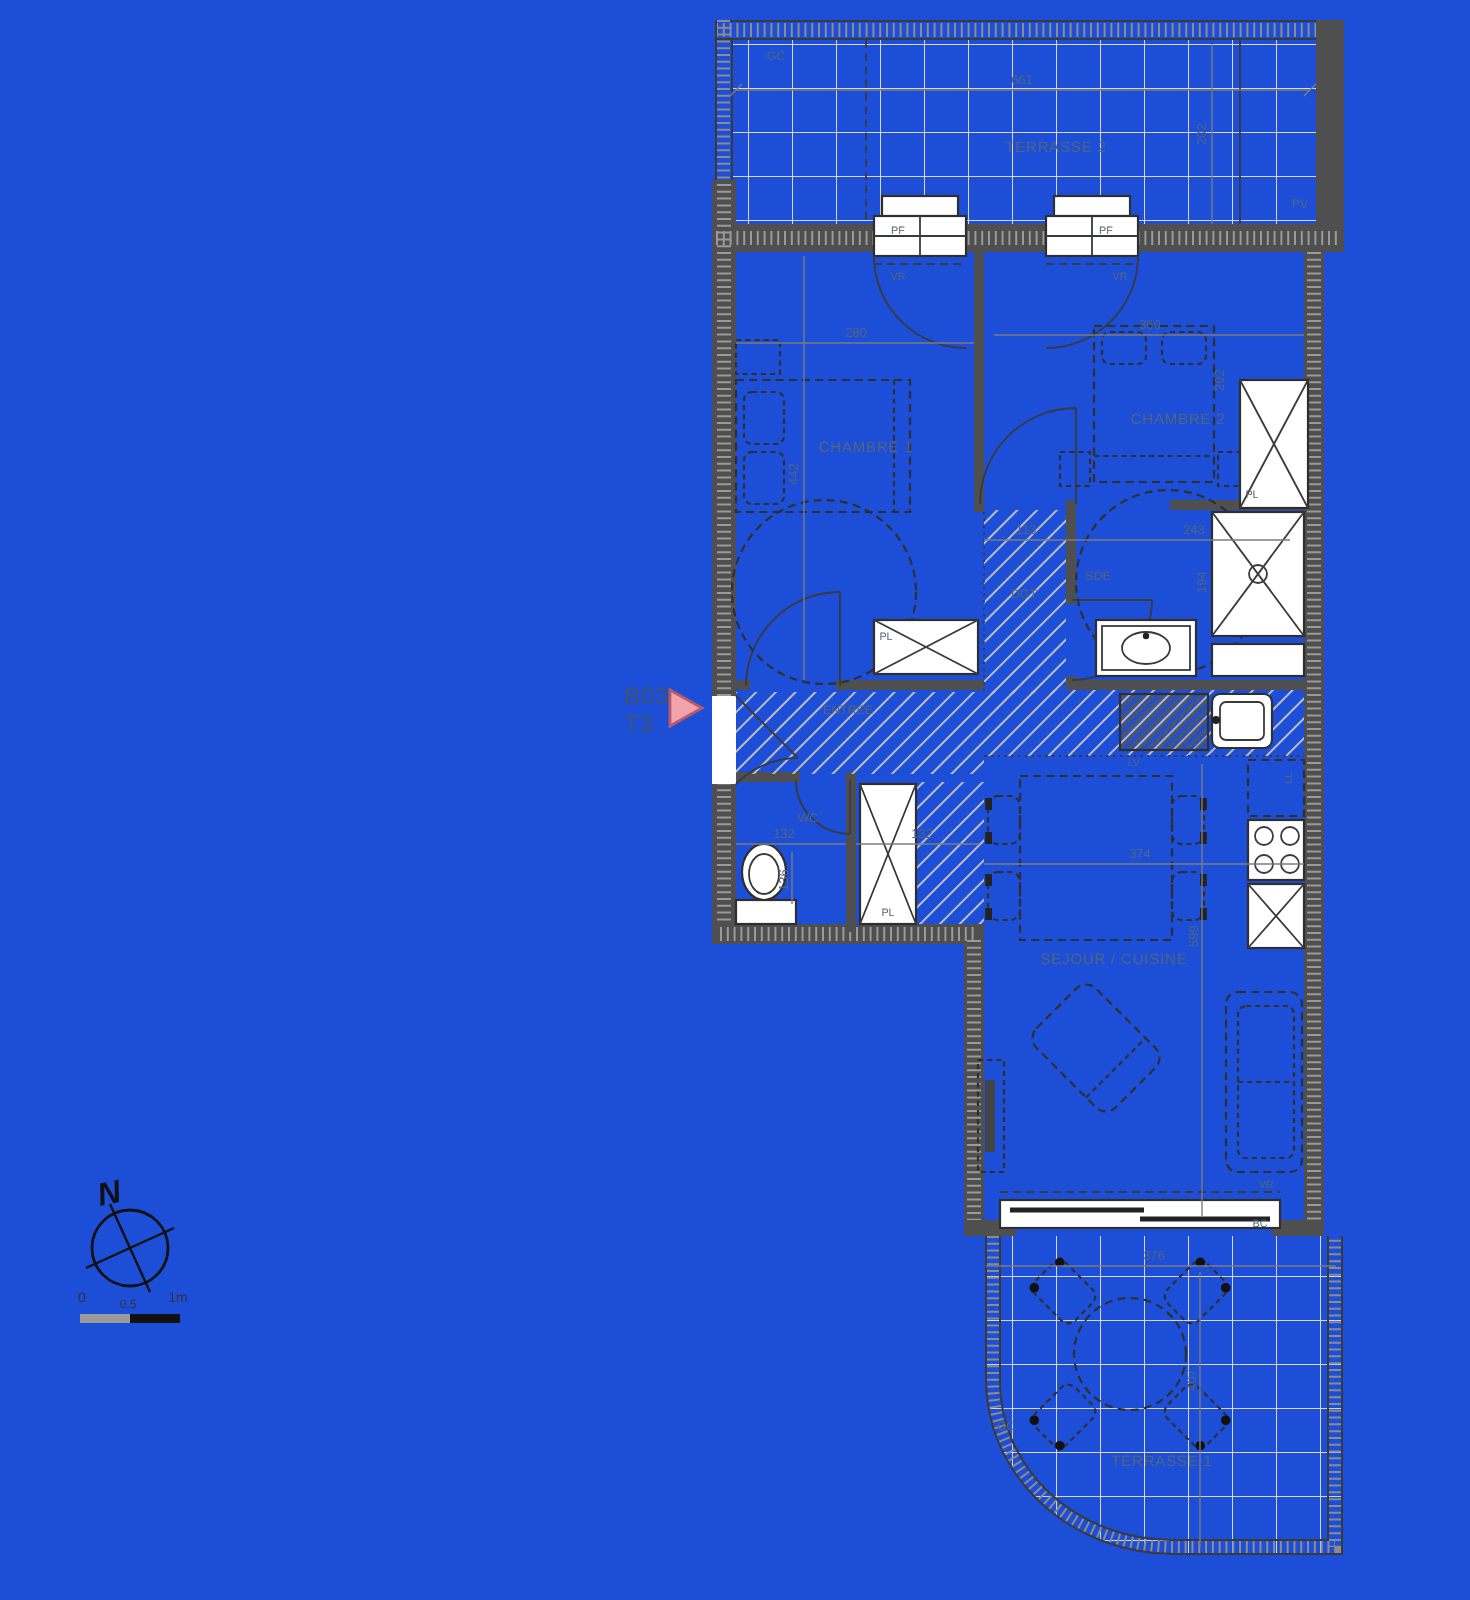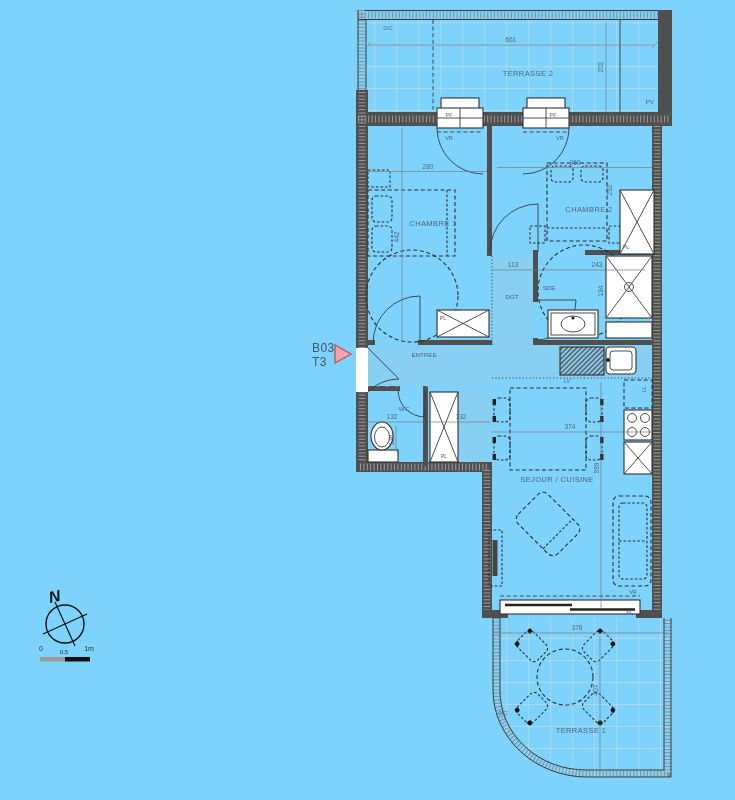--- a/index.html
+++ b/index.html
@@ -1,16 +1,16 @@
 <!DOCTYPE html>
 <html><head>
 <meta charset="utf-8">
 <style>
   html,body{margin:0;padding:0;background:#ffffff;}
-  .stage{position:relative;width:735px;height:800px;background:#7dd3fc;overflow:hidden;
+  .stage{position:relative;width:735px;height:800px;background:#1d4ed8;overflow:hidden;
          font-family:"Liberation Sans", sans-serif;}
   svg{display:block}
   .wall{fill:#4f4f4f;stroke:none}
   .wall-ticks{stroke:#9a9a9a;stroke-width:7;stroke-dasharray:1 2.4;fill:none}
   .rail-ticks{stroke:#8c8c8c;stroke-width:7;stroke-dasharray:1 2.4;fill:none}
   .rail-line{stroke:#3a3a3a;stroke-width:1;fill:none}
   .thin{stroke:#3a3a3a;stroke-width:.9;fill:none}
   .furn{stroke:#2f2f2f;stroke-width:1.1;fill:none}
   .furnw{stroke:#2f2f2f;stroke-width:1.1;fill:#ffffff}
   .dash{stroke-dasharray:4 2.6}

